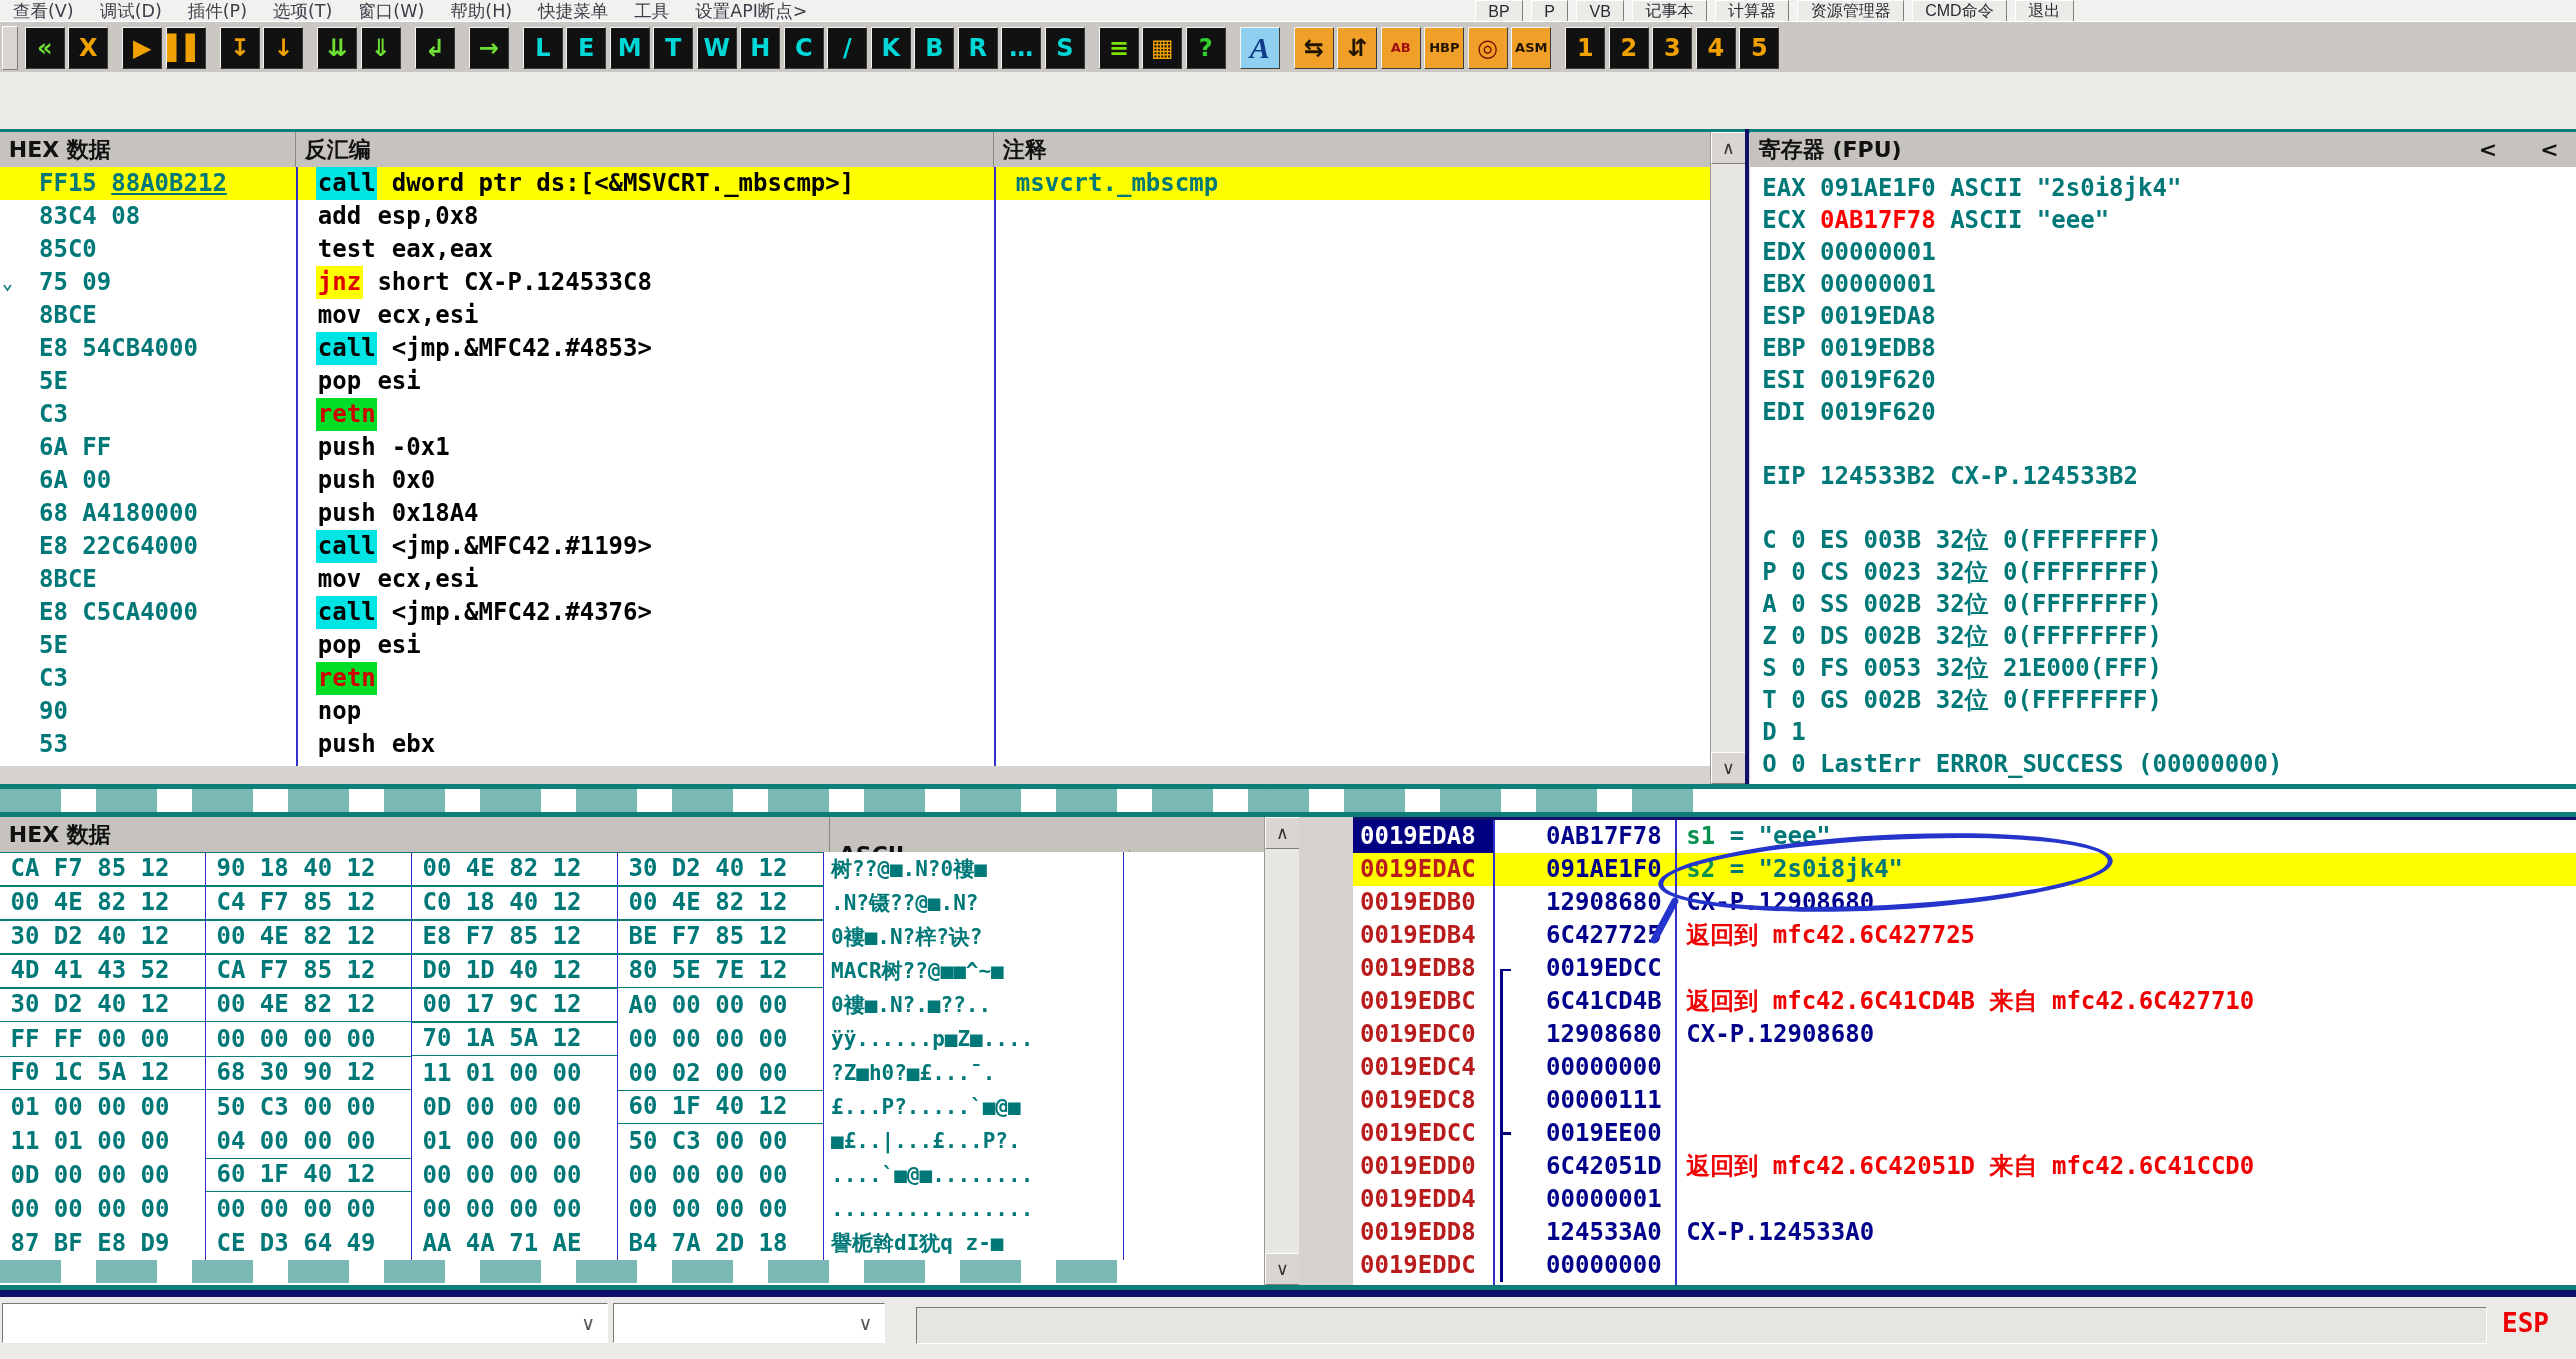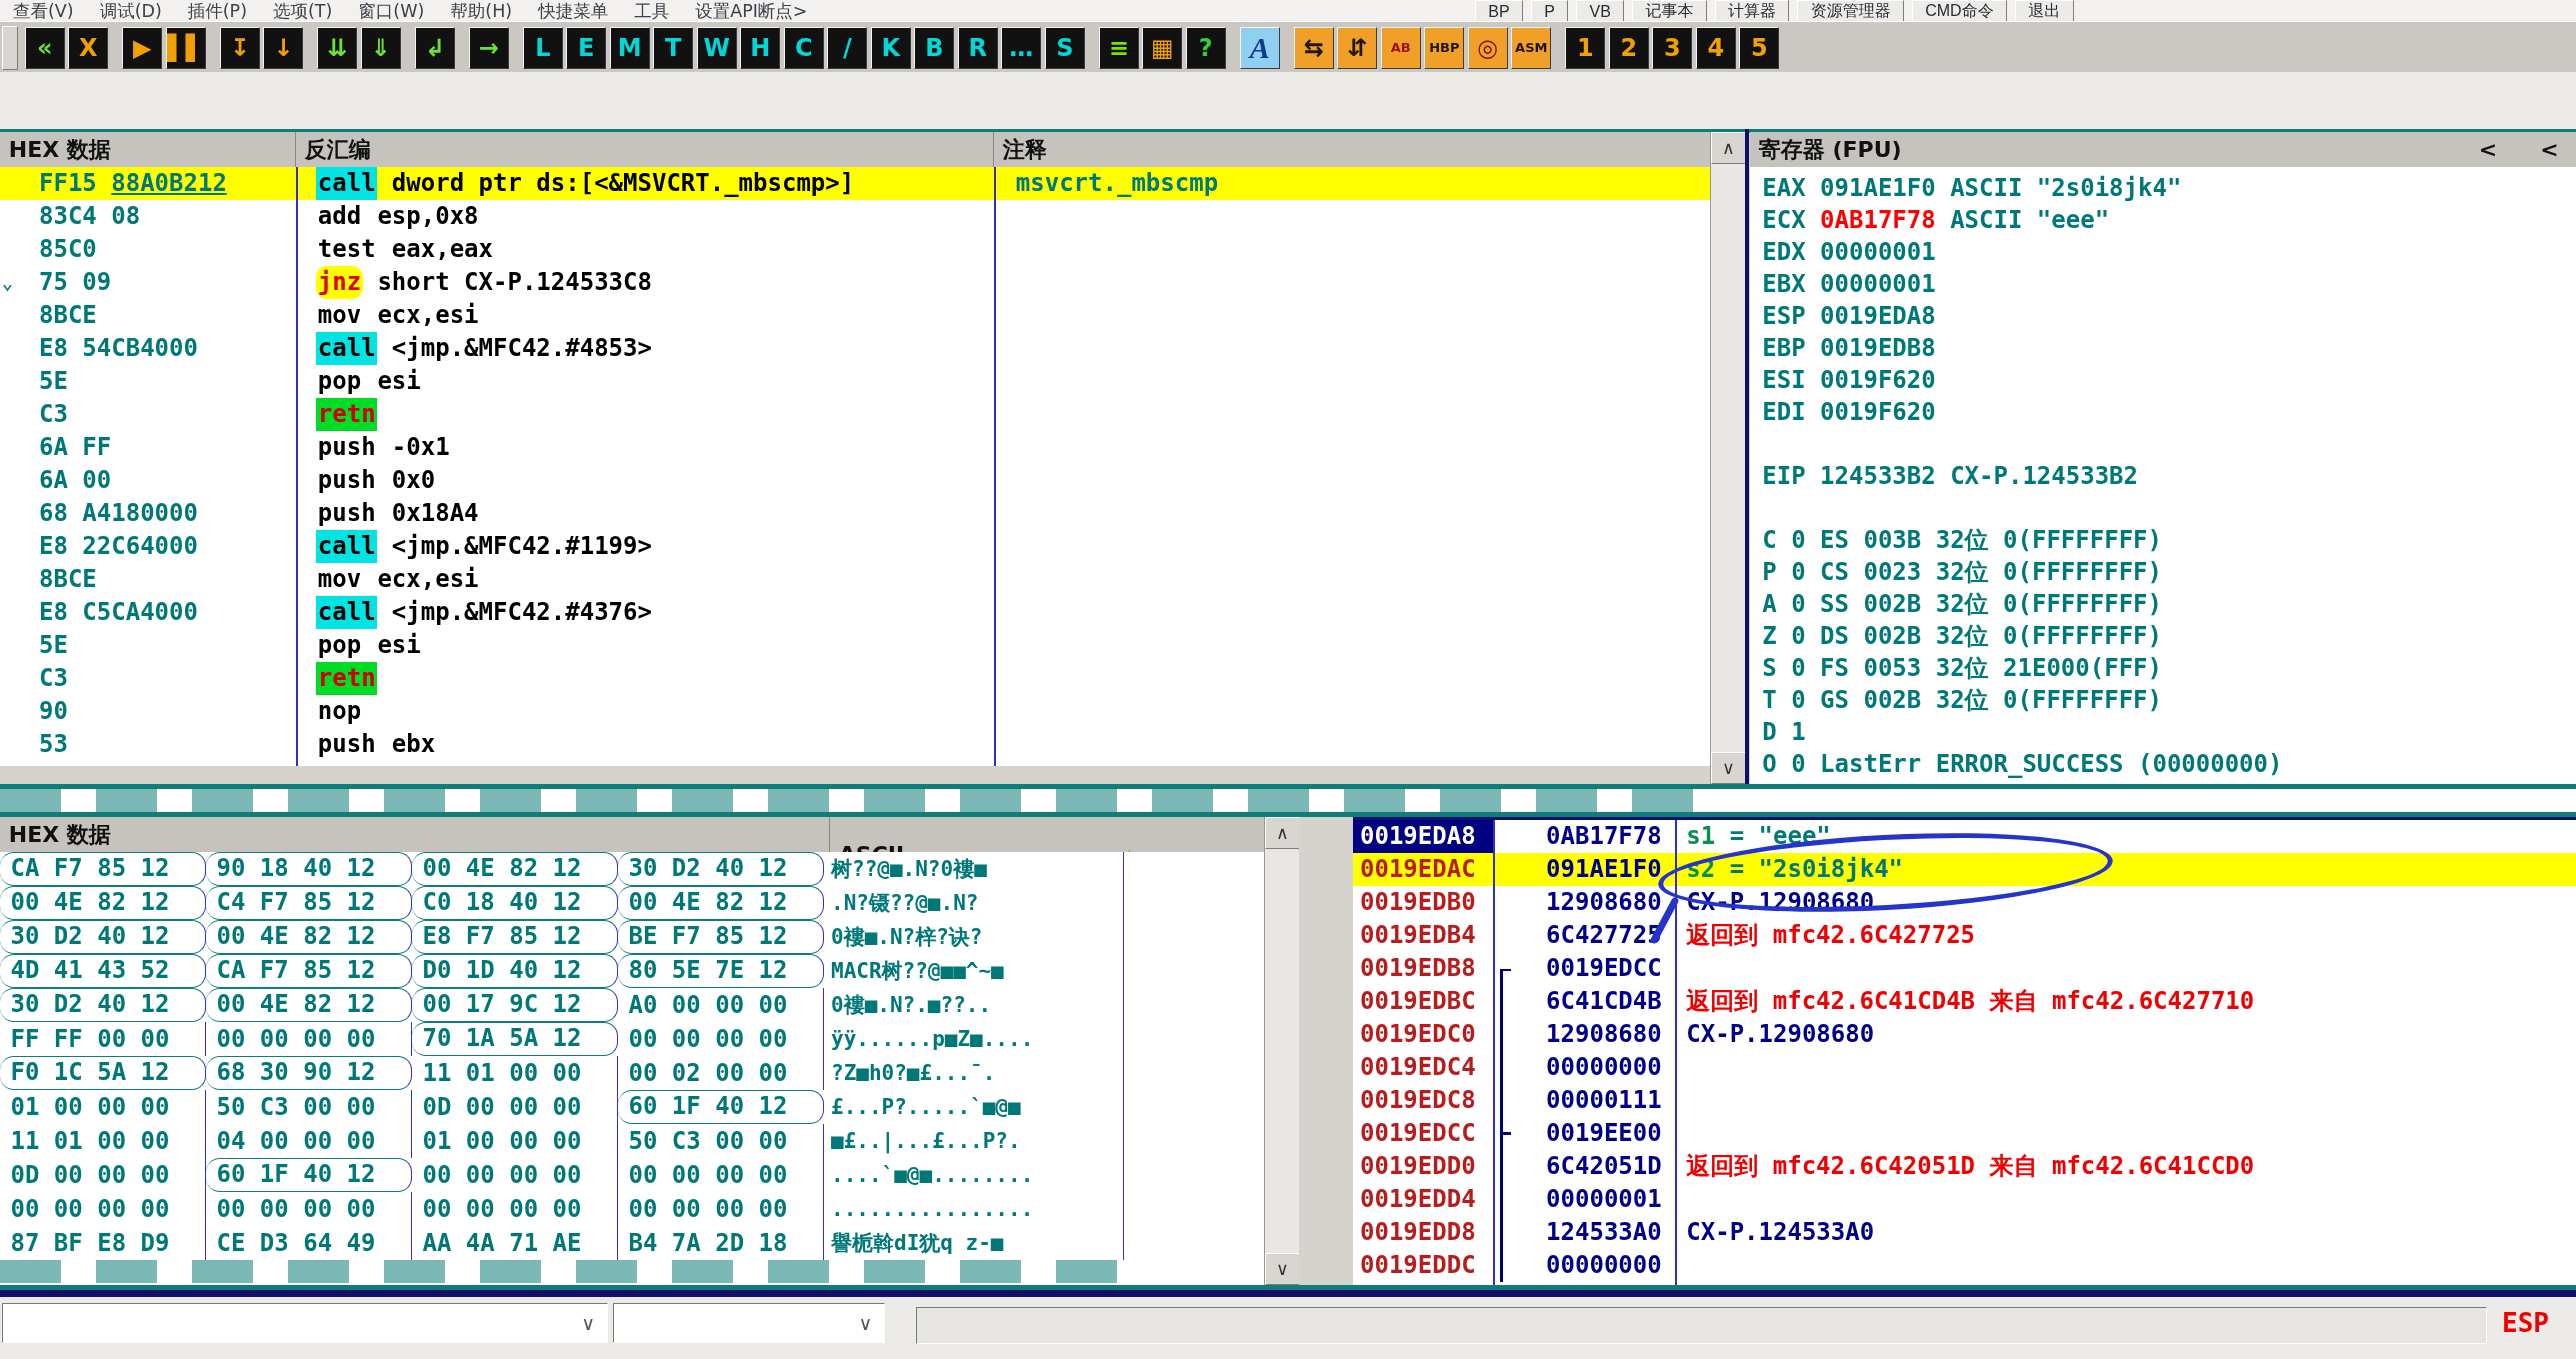--- a/index.html
+++ b/index.html
@@ -31,38 +31,38 @@
   
   #disasm-rows{position:absolute;left:0;top:167px;width:1710px;height:599px;background:#fff;}
   .drow{display:flex;height:33px;line-height:33px;font-size:24px;position:relative;}
   .drow.hl{background:#ffff00;}
   .c-hex{width:296px;box-sizing:border-box;padding-left:26px;color:#007878;white-space:nowrap;overflow:hidden;margin-left:13px;}
   .c-dis{width:698px;box-sizing:border-box;padding-left:7px;color:#000;white-space:nowrap;overflow:hidden;}
   .c-com{flex:1;box-sizing:border-box;padding-left:8.8px;color:#007878;white-space:nowrap;overflow:hidden;}
   .ptr{text-decoration:underline;}
   .mn{display:inline-block;padding:0 1.8px;}
   .mn.call{background:#00e4e4;color:#000;}
-  .mn.jump{background:#ffff00;color:#e00000;border-radius:11px;}
+  .mn.jump{background:#ffff00;color:#e00000;}
   .mn.ret{background:#00dd26;color:#d00000;}
   .jmark{position:absolute;left:1.8px;top:0;color:#007878;font-size:19px;}
   .vline{position:absolute;background:#3030c8;width:1.8px;}
   
   #reg-body{position:absolute;left:1750px;top:167px;width:826px;height:617px;background:#fff;
     padding-top:5.3px;box-sizing:border-box;}
   .regline{height:32px;line-height:32px;font-size:24px;padding-left:12.3px;color:#007878;white-space:nowrap;}
   .rv.red{color:#ff0000;}
   #reg-scroll,#dump-scroll{position:absolute;background:#e9e7e3;border-left:0.9px solid #9a9890;}
   .sarrow{position:absolute;left:0;width:100%;height:32px;background:#d9d6d1;border:1.8px solid;
     border-color:#fff #807e78 #807e78 #fff;box-sizing:border-box;color:#333;font-size:17.5px;
     display:flex;align-items:center;justify-content:center;}
   
   #dump-rows{position:absolute;left:0;top:852px;width:1264px;height:433px;background:#fff;overflow:hidden;}
   .dumprow{display:flex;height:34px;line-height:34px;font-size:24px;color:#007878;}
   .dg{width:206px;box-sizing:border-box;padding-left:10.5px;border-right:1.8px solid #3030c8;white-space:nowrap;}
-  .dg.boxed{border-top:1.8px solid #0e7e78;border-bottom:1.8px solid #0e7e78;line-height:31px;border-radius:14px;}
+  .dg.boxed{border-top:1.8px solid #0e7e78;border-bottom:1.8px solid #0e7e78;line-height:31px;}
   .dascii{width:300px;box-sizing:border-box;padding-left:7px;font-size:21px;border-right:1.8px solid #3030c8;
     white-space:nowrap;overflow:hidden;}
   .clipsmudge{height:100%;background:repeating-linear-gradient(90deg,rgba(14,126,120,.55) 0 61px,rgba(14,126,120,0) 61px 96px);}
   
   #stack-rows{position:absolute;left:1353px;top:820px;width:1223px;height:465px;background:#fff;overflow:hidden;}
   .srow{display:flex;height:33px;line-height:33px;font-size:24px;position:relative;}
   .srow.hl{background:#ffff00;}
   .sa{width:140px;box-sizing:border-box;padding-left:7px;color:#b91c1c;}
   .sa.sel{background:#000080;color:#fff;}
   .sv{width:181px;box-sizing:border-box;padding-right:12.3px;text-align:right;color:#00008b;position:relative;}

